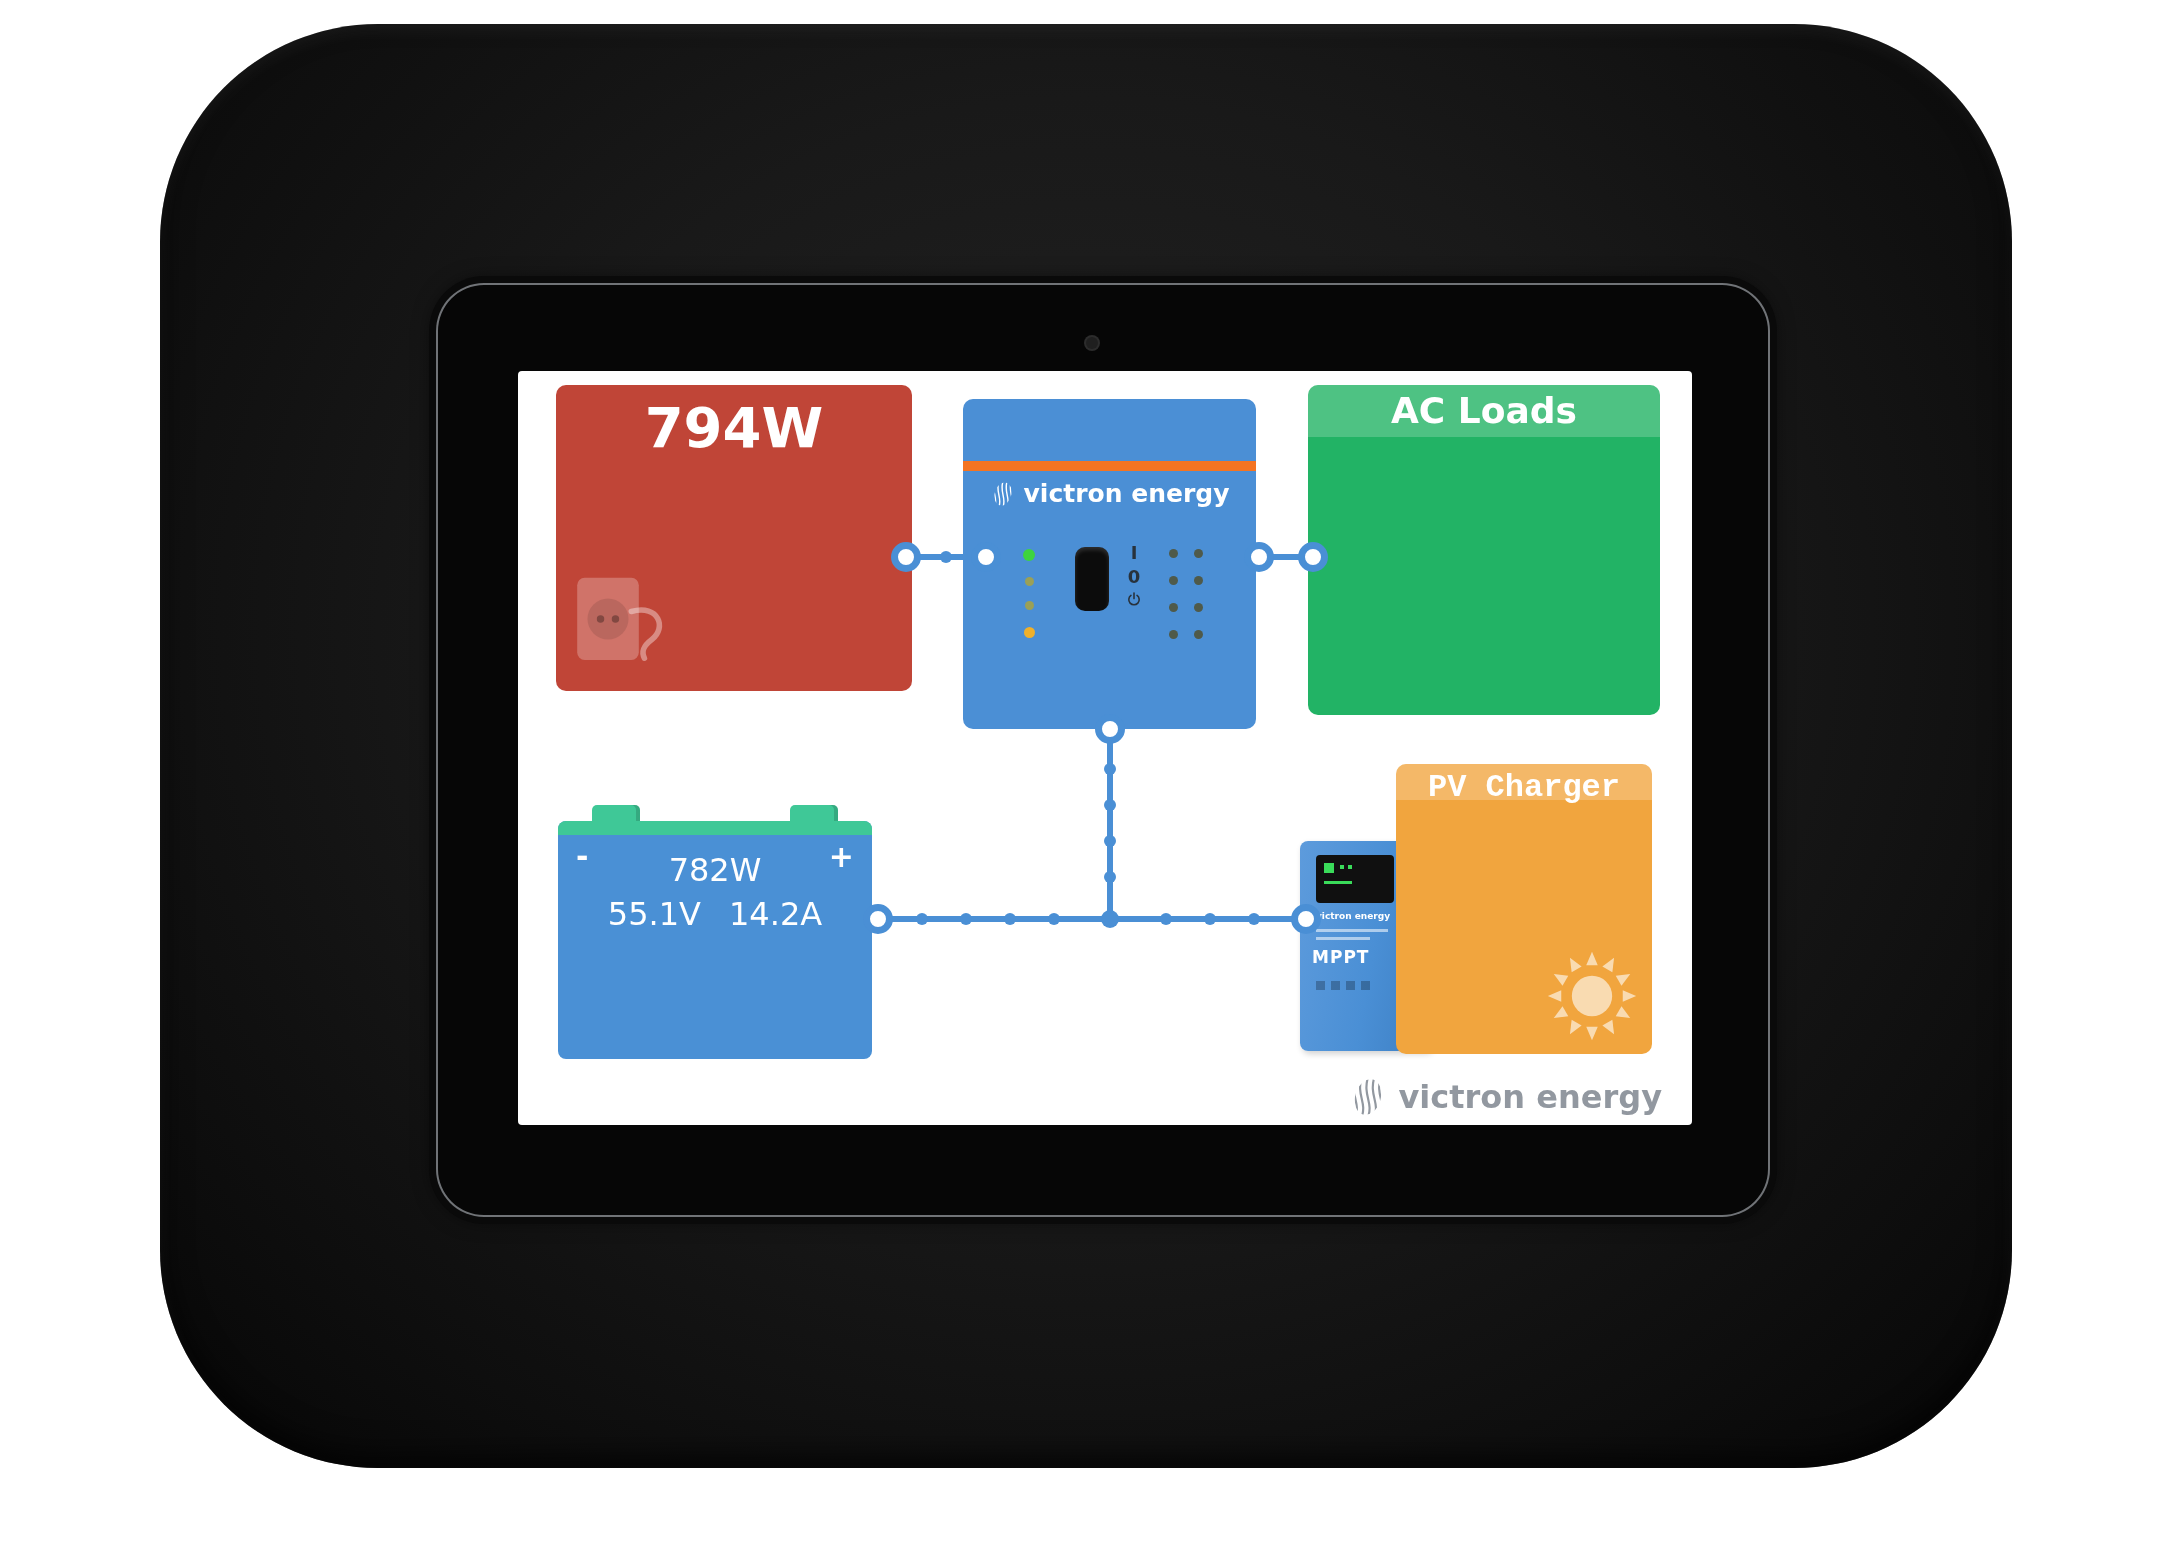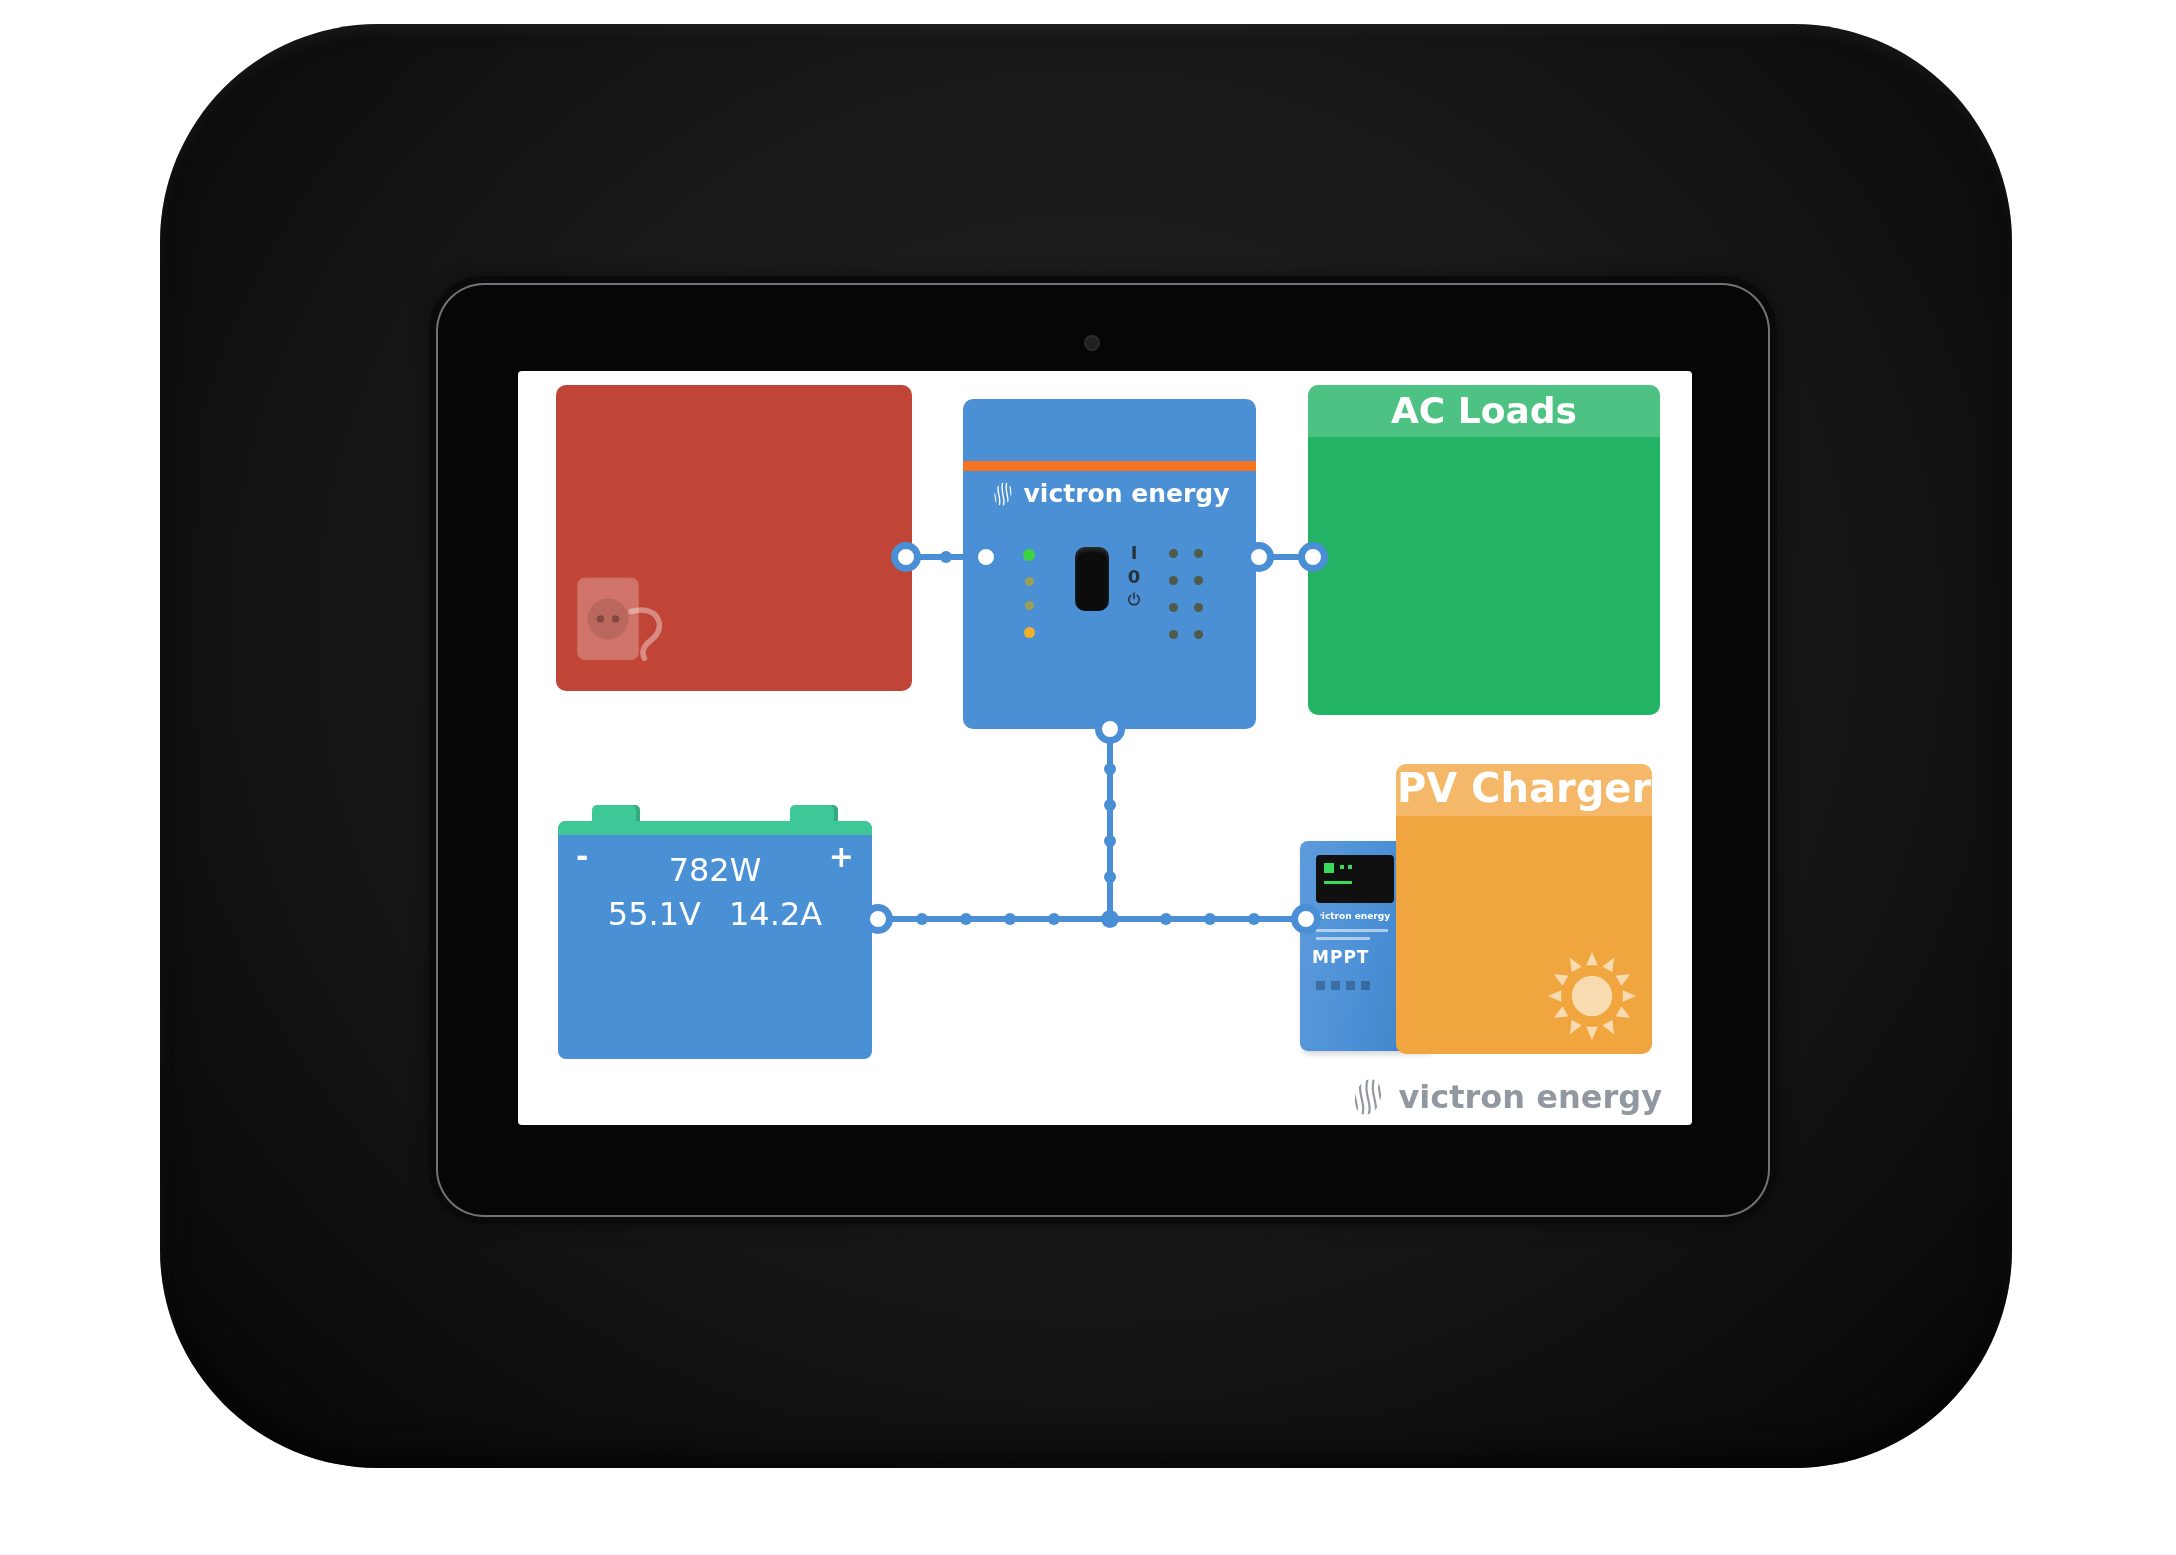--- a/index.html
+++ b/index.html
@@ -59,21 +59,21 @@
   .bat-sign.minus { left:18px; } .bat-sign.plus { right:18px; }
   .bat-col { position:absolute; left:0; top:20px; width:100%; display:flex; flex-direction:column; align-items:center; }
   .soc { display:flex; align-items:flex-end; line-height:0.95; }
   .soc .soc-num { font-size:90px; font-weight:bold; }
   .soc .soc-unit { font-size:36px; font-weight:bold; margin:0 0 8px 4px; }
   .bat-power { font-size:32px; margin-top:10px; }
   .bat-vi { font-size:32px; margin-top:6px; display:flex; gap:28px; }
 
   
   .tile-pv { left:878px; top:393px; width:256px; height:290px; background:#f1a53e; z-index:3; }
-  .tile-pv .tile-head { height:52px; line-height:48px; font-size:40px; background:rgba(255,255,255,0.22); }
+  .tile-pv .tile-head { height:36px; line-height:48px; font-size:32px; background:rgba(255,255,255,0.22);font-family:Liberation Mono, monospace; }
   .tile-pv .tile-big { font-size:46px; }
   .sun { position:absolute; right:12px; bottom:10px; }
 
   
   .mppt { position:absolute; left:782px; top:470px; width:132px; height:210px; border-radius:8px; z-index:2;
     background:linear-gradient(100deg,#5d9bdc 0%, #4a8fd5 55%, #3c7ec2 100%);
     box-shadow: 2px 3px 6px rgba(0,0,0,0.18); }
   .mppt-display { position:absolute; left:16px; top:14px; width:78px; height:48px; background:#101010; border-radius:4px; }
   .mppt-display i { position:absolute; display:block; background:#3adb5a; }
   .mppt-brand { position:absolute; left:16px; top:70px; font-size:9px; color:#fff; font-weight:bold; }
@@ -98,20 +98,21 @@
 <body>
 
 <div class="canvas">
   <div class="device">
     <div class="glass">
       <div class="camera-dot"></div>
 
       <div class="screen">
 
         <div class="tile tile-shore">
+          <div class="tile-big">794W</div>
           <svg class="sun" style="left:10px; right:auto; bottom:12px;" width="112" height="122" viewBox="0 0 120 130">
             <rect x="12" y="22" width="66" height="88" rx="8" fill="rgba(255,255,255,0.25)"></rect>
             <circle cx="45" cy="66" r="22" fill="rgba(0,0,0,0.10)"></circle>
             <circle cx="37" cy="66" r="4" fill="rgba(0,0,0,0.30)"></circle>
             <circle cx="53" cy="66" r="4" fill="rgba(0,0,0,0.30)"></circle>
             <path d="M70 58 C 100 50, 108 76, 92 88 C 84 94, 80 100, 84 108" stroke="rgba(255,255,255,0.38)" stroke-width="6" fill="none" stroke-linecap="round"></path>
           </svg>
         </div>
 
         <div class="tile tile-inverter">

